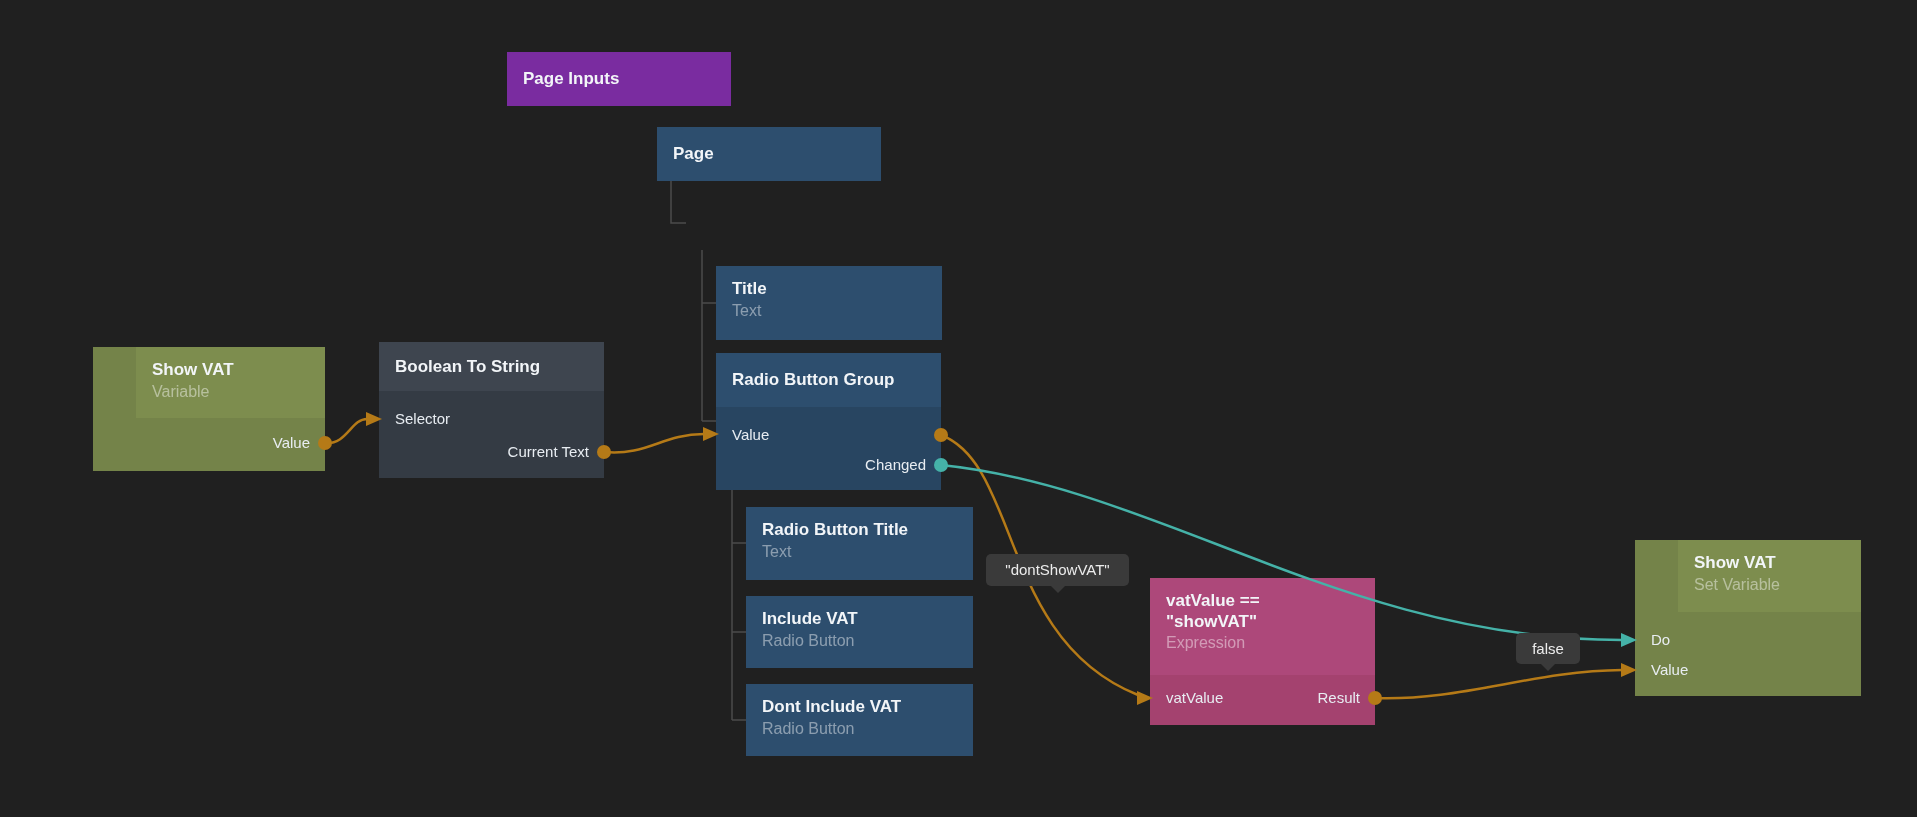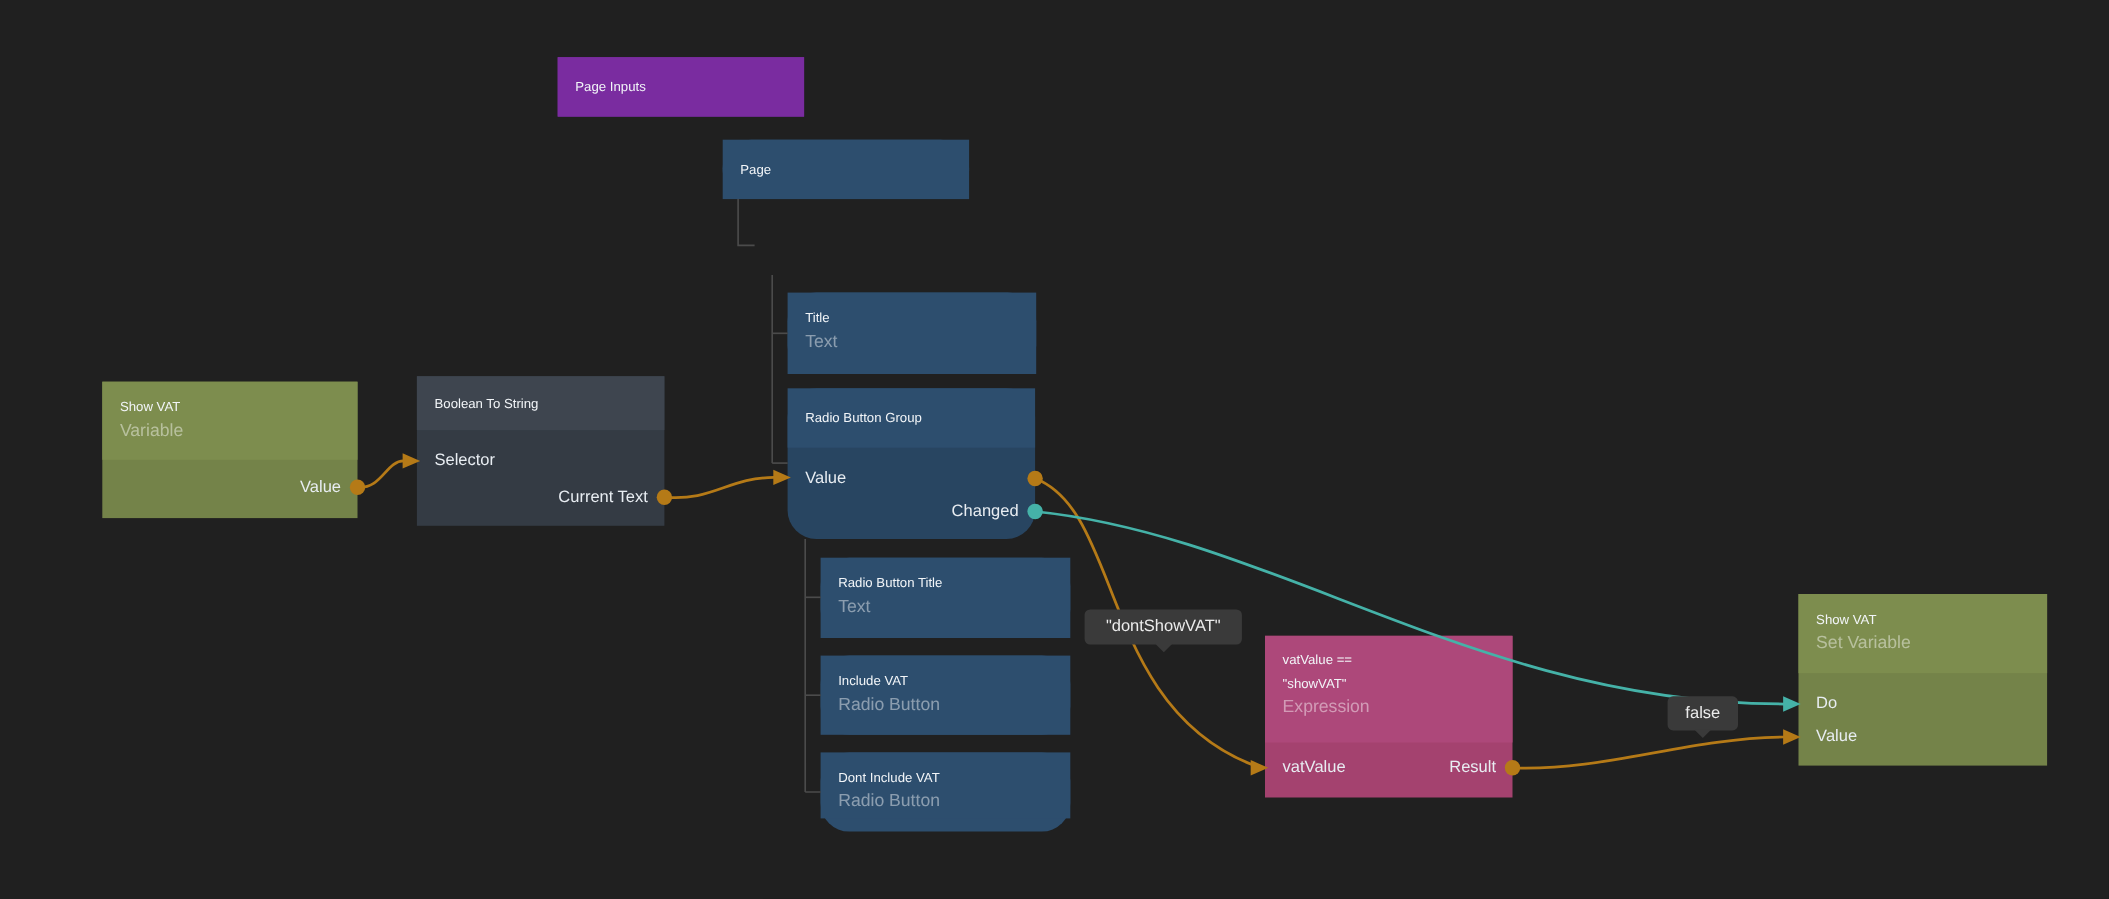--- a/index.html
+++ b/index.html
@@ -10,24 +10,24 @@
     --purple:#7a2ca0; --wire-orange:#b57a17; --wire-teal:#45b2a8;
     --tree:#4b4b4b; --tooltip-bg:#3a3a3a;
     --title:#f2f5f8; --sub:rgba(255,255,255,.45); --port:#e8edf2;
   }
   html,body{margin:0;padding:0;background:var(--bg);}
   #canvas{position:relative;width:1917px;height:817px;background:var(--bg);overflow:hidden;
           font-family:"Liberation Sans",sans-serif;}
   .node{position:absolute;box-sizing:border-box;}
   .node .hd{position:absolute;left:0;top:0;right:0;box-sizing:border-box;padding:12px 16px 0;}
   .node .hd.single{display:flex;align-items:center;padding:0 0 0 16px;}
-  .t{font-size:12px;font-weight:400;color:var(--title);line-height:22px;white-space:nowrap;}
+  .t{font-size:17px;font-weight:700;color:var(--title);line-height:22px;white-space:nowrap;}
   .s{font-size:16px;font-weight:400;color:var(--sub);line-height:21px;white-space:nowrap;}
-  .blue  {background:var(--blue-b);border-radius:26px;}  .blue  .hd{background:var(--blue-h);}
-  .green {background:var(--green-b);} .green .hd{background:var(--green-h);}
+  .blue  {background:var(--blue-b);}  .blue  .hd{background:var(--blue-h);}
+  .green {background:var(--green-b);} .green .hd{background:var(--green-h);margin-left:43px;}
   .gray  {background:var(--gray-b);text-align:center;}  .gray  .hd{background:var(--gray-h);}
   .pink  {background:var(--pink-b);}  .pink  .hd{background:var(--pink-h);}
   .purple-node{background:var(--purple);}
   .solid{}
   .blue.solid{background:var(--blue-h);} 
   .port{position:absolute;height:22px;line-height:22px;font-size:15px;color:var(--port);white-space:nowrap;}
   .port.in{left:16px;} .port.out{right:15px;}
   svg#wires{position:absolute;left:0;top:0;z-index:2;pointer-events:none;}
   svg#wires .hit{pointer-events:stroke;}
   .tooltip{position:absolute;z-index:3;background:var(--tooltip-bg);border-radius:5px;

